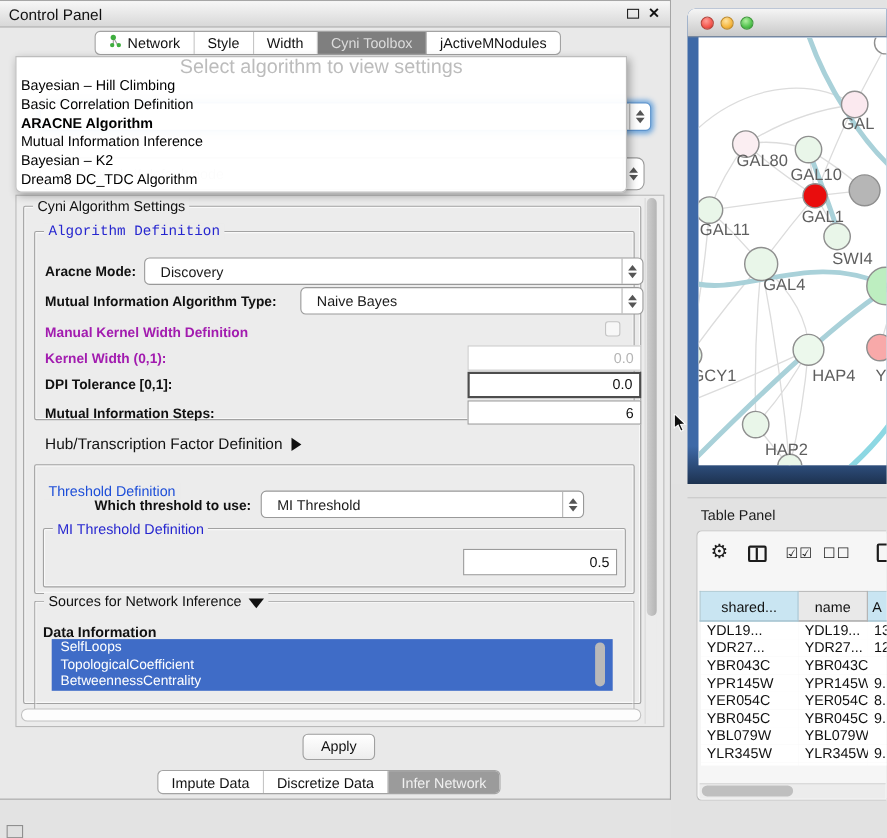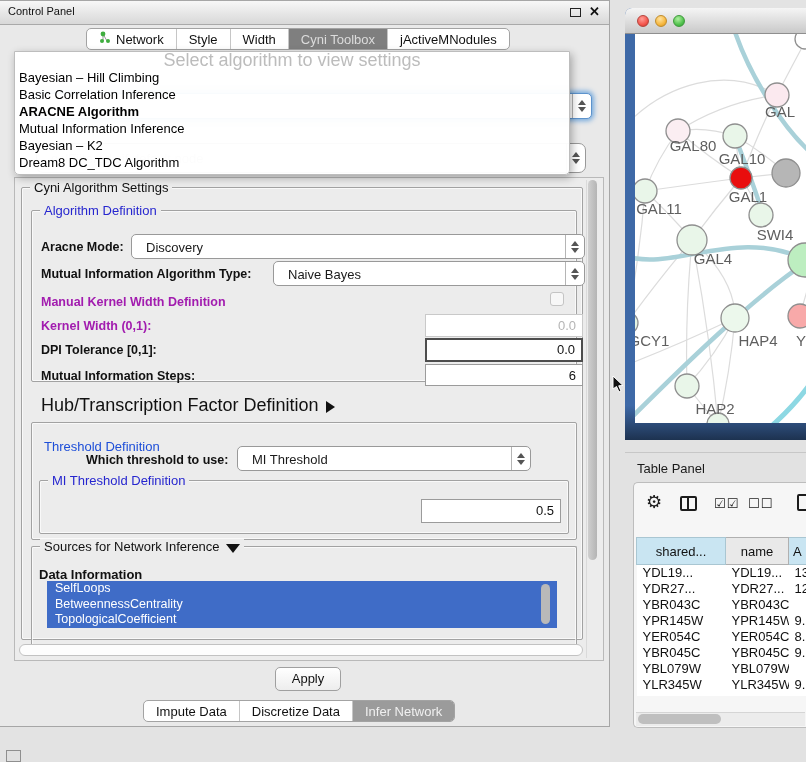--- a/index.html
+++ b/index.html
@@ -6,21 +6,21 @@
   html,body { width:806px; height:762px; overflow:hidden; background:#e3e3e3;
               font-family:"Liberation Sans", sans-serif; }
   .abs { position:absolute; }
 
   
   #control-panel { left:0; top:8; width:610px; height:727px; background:#e9e9e9;
                    border:1px solid #a6a6a6; border-left:none; }
   #cp-titlebar { left:0; top:0; width:100%; height:24px;
                  background:linear-gradient(#f7f7f7,#d8d8d8);
                  border-bottom:1px solid #a9a9a9; }
-  #cp-title { left:8px; top:4px; font-size:11px; color:#111; }
+  #cp-title { left:8px; top:4px; font-size:14px; color:#111; }
   #float-icon { right:28px; top:7px; width:11px; height:9px; border:1.5px solid #222; background:transparent; }
   #close-icon { right:9px; top:3px; font-size:13px; font-weight:bold; color:#111; }
 
   
   .seg-bar { display:flex; height:22px; background:#fff; border:1px solid #a3a3a3;
              border-radius:5px; overflow:hidden; }
   .seg { display:flex; align-items:center; justify-content:center; padding:0 12px;
          font-size:13px; color:#111; border-right:1px solid #c6c6c6; white-space:nowrap; }
   .seg:last-child { border-right:none; }
   .seg.selected { background:#7f7f7f; color:#dcdcdc; }
@@ -180,35 +180,35 @@
     <span class="arrows">
         <span class="tri-up"></span>
         <span class="tri-dn"></span>
       </span>
   </div>
 
   <div id="algo-popup" class="abs">
     <div id="algo-prompt">Select algorithm to view settings</div>
     <div id="algo-list">
         <div class="algo-item">Bayesian – Hill Climbing</div>
-        <div class="algo-item">Basic Correlation Inference</div>
+        <div class="algo-item">Basic Correlation Definition</div>
         <div class="algo-item sel">ARACNE Algorithm</div>
         <div class="algo-item">Mutual Information Inference</div>
         <div class="algo-item">Bayesian – K2</div>
         <div class="algo-item">Dream8 DC_TDC Algorithm</div>
       </div>
   </div>
 
   <div id="scrollpane" class="abs">
 
     <div class="groupbox" style="left:6px; top:9px; width:562px; height:453px;">
       <span class="grp-title">Cyni Algorithm Settings</span>
     </div>
 
-    <div class="groupbox" style="left:16px; top:32px; width:546px; height:172px;">
+    <div class="groupbox" style="left:16px; top:32px; width:546px; height:172px;font-family:Liberation Mono, monospace;">
       <span class="grp-title blue">Algorithm Definition</span>
     </div>
 
     <span class="lbl" style="left:26px; top:62px;">Aracne Mode:</span>
     <div class="combo" style="left:116px; top:56px; width:454px; height:25px;">
       <span class="txt">Discovery</span>
       <span class="arrows">
           <span class="tri-up"></span>
           <span class="tri-dn"></span>
         </span>
@@ -228,21 +228,21 @@
 
     <span class="lbl dim" style="left:26px; top:141px;">Kernel Width (0,1):</span>
     <div class="field dim" style="left:410px; top:136px; width:158px; height:23px;">0.0</div>
 
     <span class="lbl" style="left:26px; top:165px;">DPI Tolerance [0,1]:</span>
     <div class="field focus" style="left:410px; top:160px; width:158px; height:24px;">0.0</div>
 
     <span class="lbl" style="left:26px; top:191px;">Mutual Information Steps:</span>
     <div class="field" style="left:410px; top:186px; width:158px; height:22px;">6</div>
 
-    <span style="position:absolute; left:26px; top:217px; font-size:18px; color:#111;">
+    <span style="position:absolute; left:26px; top:217px; font-size:14px; color:#111;">
       <span>Hub/Transcription Factor Definition</span><span class="arrow-right"></span>
     </span>
 
     <div class="groupbox" style="left:16px; top:244px; width:546px; height:118px;">
       <span class="grp-title green">Threshold Definition</span>
     </div>
 
     <span class="lbl" style="left:71px; top:275px;">Which threshold to use:</span>
     <div class="combo" style="left:222px; top:268px; width:294px; height:25px;">
       <span class="txt">MI Threshold</span>
@@ -258,22 +258,22 @@
     <div class="field" style="left:406px; top:321px; width:140px; height:24px; line-height:22px;">0.5</div>
 
     <div class="groupbox" style="left:16px; top:368px; width:546px; height:100px; border-bottom:none;">
       <span class="grp-title">
         <span>Sources for Network Inference</span><span class="arrow-down"></span>
       </span>
     </div>
     <span class="lbl" style="left:24px; top:389px; font-size:13px;">Data Information</span>
     <div id="attr-list">
         <div class="attr-item">SelfLoops</div>
+        <div class="attr-item">TopologicalCoefficient</div>
         <div class="attr-item">BetweennessCentrality</div>
-        <div class="attr-item">TopologicalCoefficient</div>
         <div class="attr-item">gal4RGexp</div>
       </div>
     <div id="attr-vthumb"></div>
 
     <div id="hscroll-thumb"></div>
     <div id="vscroll-track">
       <div id="vscroll-thumb"></div>
     </div>
   </div>
 

